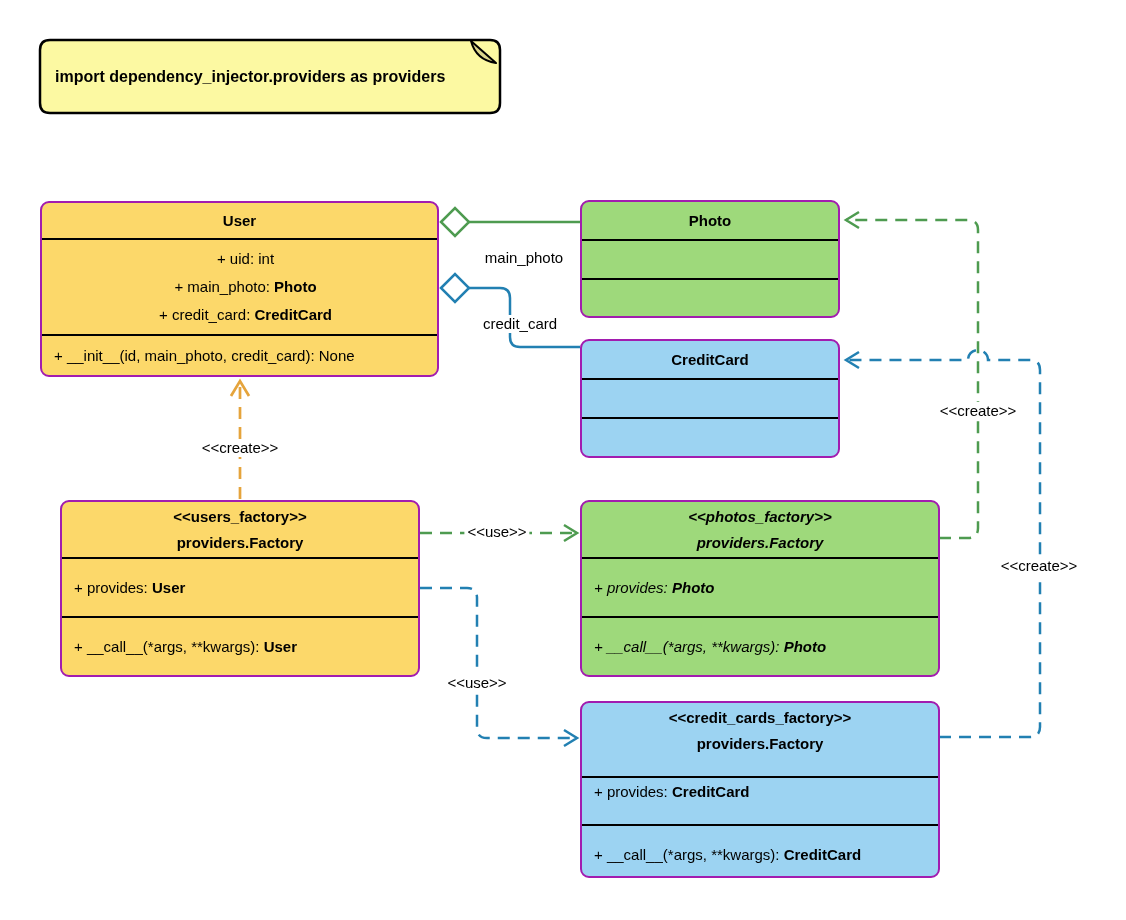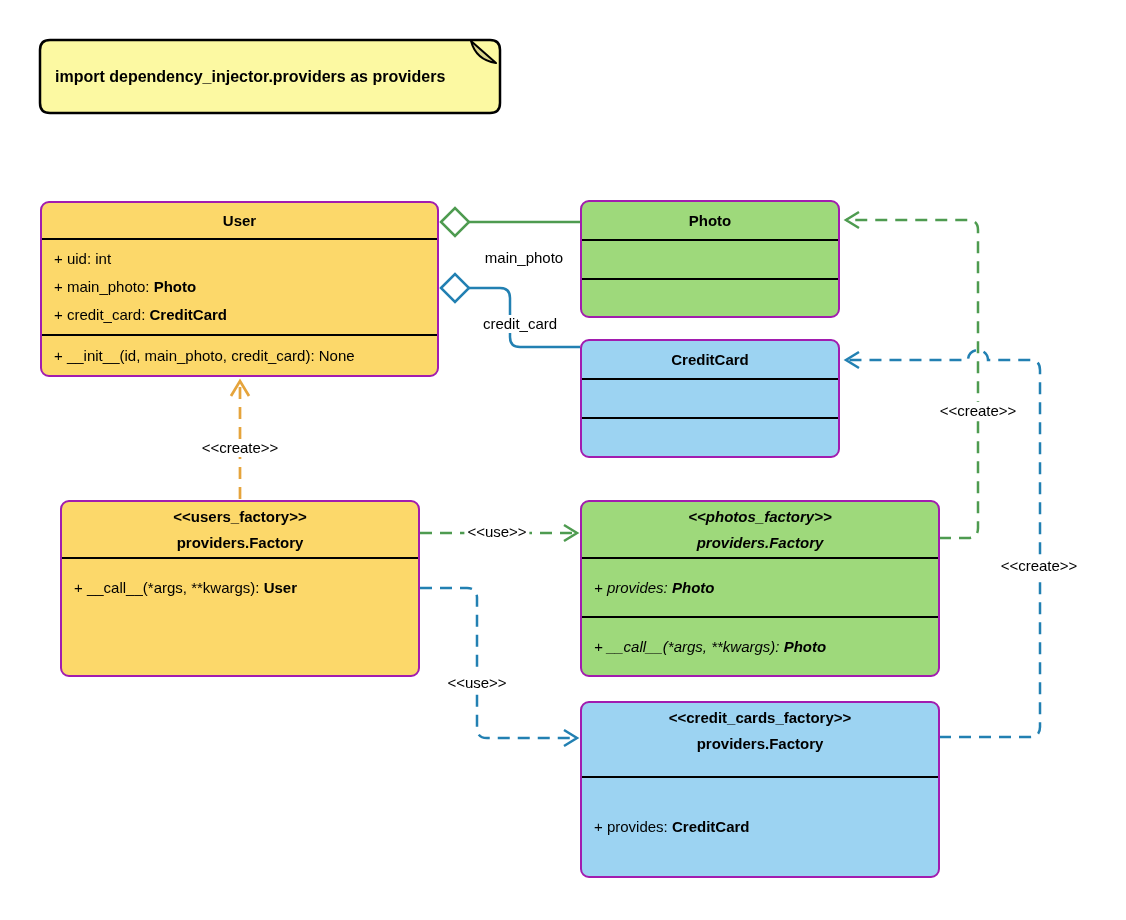--- a/index.html
+++ b/index.html
@@ -17,21 +17,21 @@
            border-radius:9px;box-sizing:border-box;overflow:hidden;}
   .uml-header{display:flex;flex-direction:column;justify-content:center;align-items:center;
               font-weight:bold;font-size:15px;line-height:26px;text-align:center;flex:0 0 auto;}
   .uml-compartment{border-top:2px solid #000;display:flex;flex-direction:column;
                    justify-content:center;padding-left:12px;box-sizing:border-box;font-size:15px;}
   .cline{line-height:28px;white-space:nowrap;}
   .bold{font-weight:bold;}
 
   #box-user{left:40px;top:201px;width:399px;height:176px;}
   #box-user .uml-header{height:35px;}
-  #box-user .attrs{flex:1 1 auto;}
+  #box-user .attrs{flex:1 1 auto;text-align:center;}
   #box-user .methods{flex:0 0 41px;}
 
   #box-photo{left:580px;top:200px;width:260px;height:118px;}
   #box-photo .uml-header{height:37px;}
   #box-photo .uml-compartment{flex:1 1 0;}
 
   #box-credit-card{left:580px;top:339px;width:260px;height:119px;}
   #box-credit-card .uml-header{height:37px;}
   #box-credit-card .uml-compartment{flex:1 1 0;}
 
@@ -126,20 +126,25 @@
     </div>
     <div class="uml-compartment"></div>
     <div class="uml-compartment"></div>
   </div>
 
   <div class="uml-box factory" id="box-users-factory" style="background-color: rgb(252, 216, 106);">
     <div class="uml-header">
       <div>&lt;&lt;users_factory&gt;&gt;</div>
       <div>providers.Factory</div>
     </div>
+    <div class="uml-compartment attrs">
+      <div class="cline">
+        <span>+ provides: </span><span class="bold">User</span>
+      </div>
+    </div>
     <div class="uml-compartment methods">
       <div class="cline">
         <span>+ __call__(*args, **kwargs): </span><span class="bold">User</span>
       </div>
     </div>
   </div>
 
   <div class="uml-box factory" id="box-photos-factory" style="background-color: rgb(158, 217, 123); font-style: italic;">
     <div class="uml-header">
       <div>&lt;&lt;photos_factory&gt;&gt;</div>
@@ -160,20 +165,25 @@
   <div class="uml-box factory" id="box-credit-cards-factory" style="background-color: rgb(156, 211, 242); gap: 18px;">
     <div class="uml-header">
       <div>&lt;&lt;credit_cards_factory&gt;&gt;</div>
       <div>providers.Factory</div>
     </div>
     <div class="uml-compartment attrs">
       <div class="cline">
         <span>+ provides: </span><span class="bold">CreditCard</span>
       </div>
     </div>
+    <div class="uml-compartment methods">
+      <div class="cline">
+        <span>+ __call__(*args, **kwargs): </span><span class="bold">CreditCard</span>
+      </div>
+    </div>
   </div>
 
   <div class="edge-label" id="lbl-main-photo">main_photo</div>
   <div class="edge-label" id="lbl-credit-card">credit_card</div>
   <div class="edge-label" id="lbl-create-user">&lt;&lt;create&gt;&gt;</div>
   <div class="edge-label" id="lbl-use-photos">&lt;&lt;use&gt;&gt;</div>
   <div class="edge-label" id="lbl-use-credit-cards">&lt;&lt;use&gt;&gt;</div>
   <div class="edge-label" id="lbl-create-photo">&lt;&lt;create&gt;&gt;</div>
   <div class="edge-label" id="lbl-create-credit-card">&lt;&lt;create&gt;&gt;</div>
 

